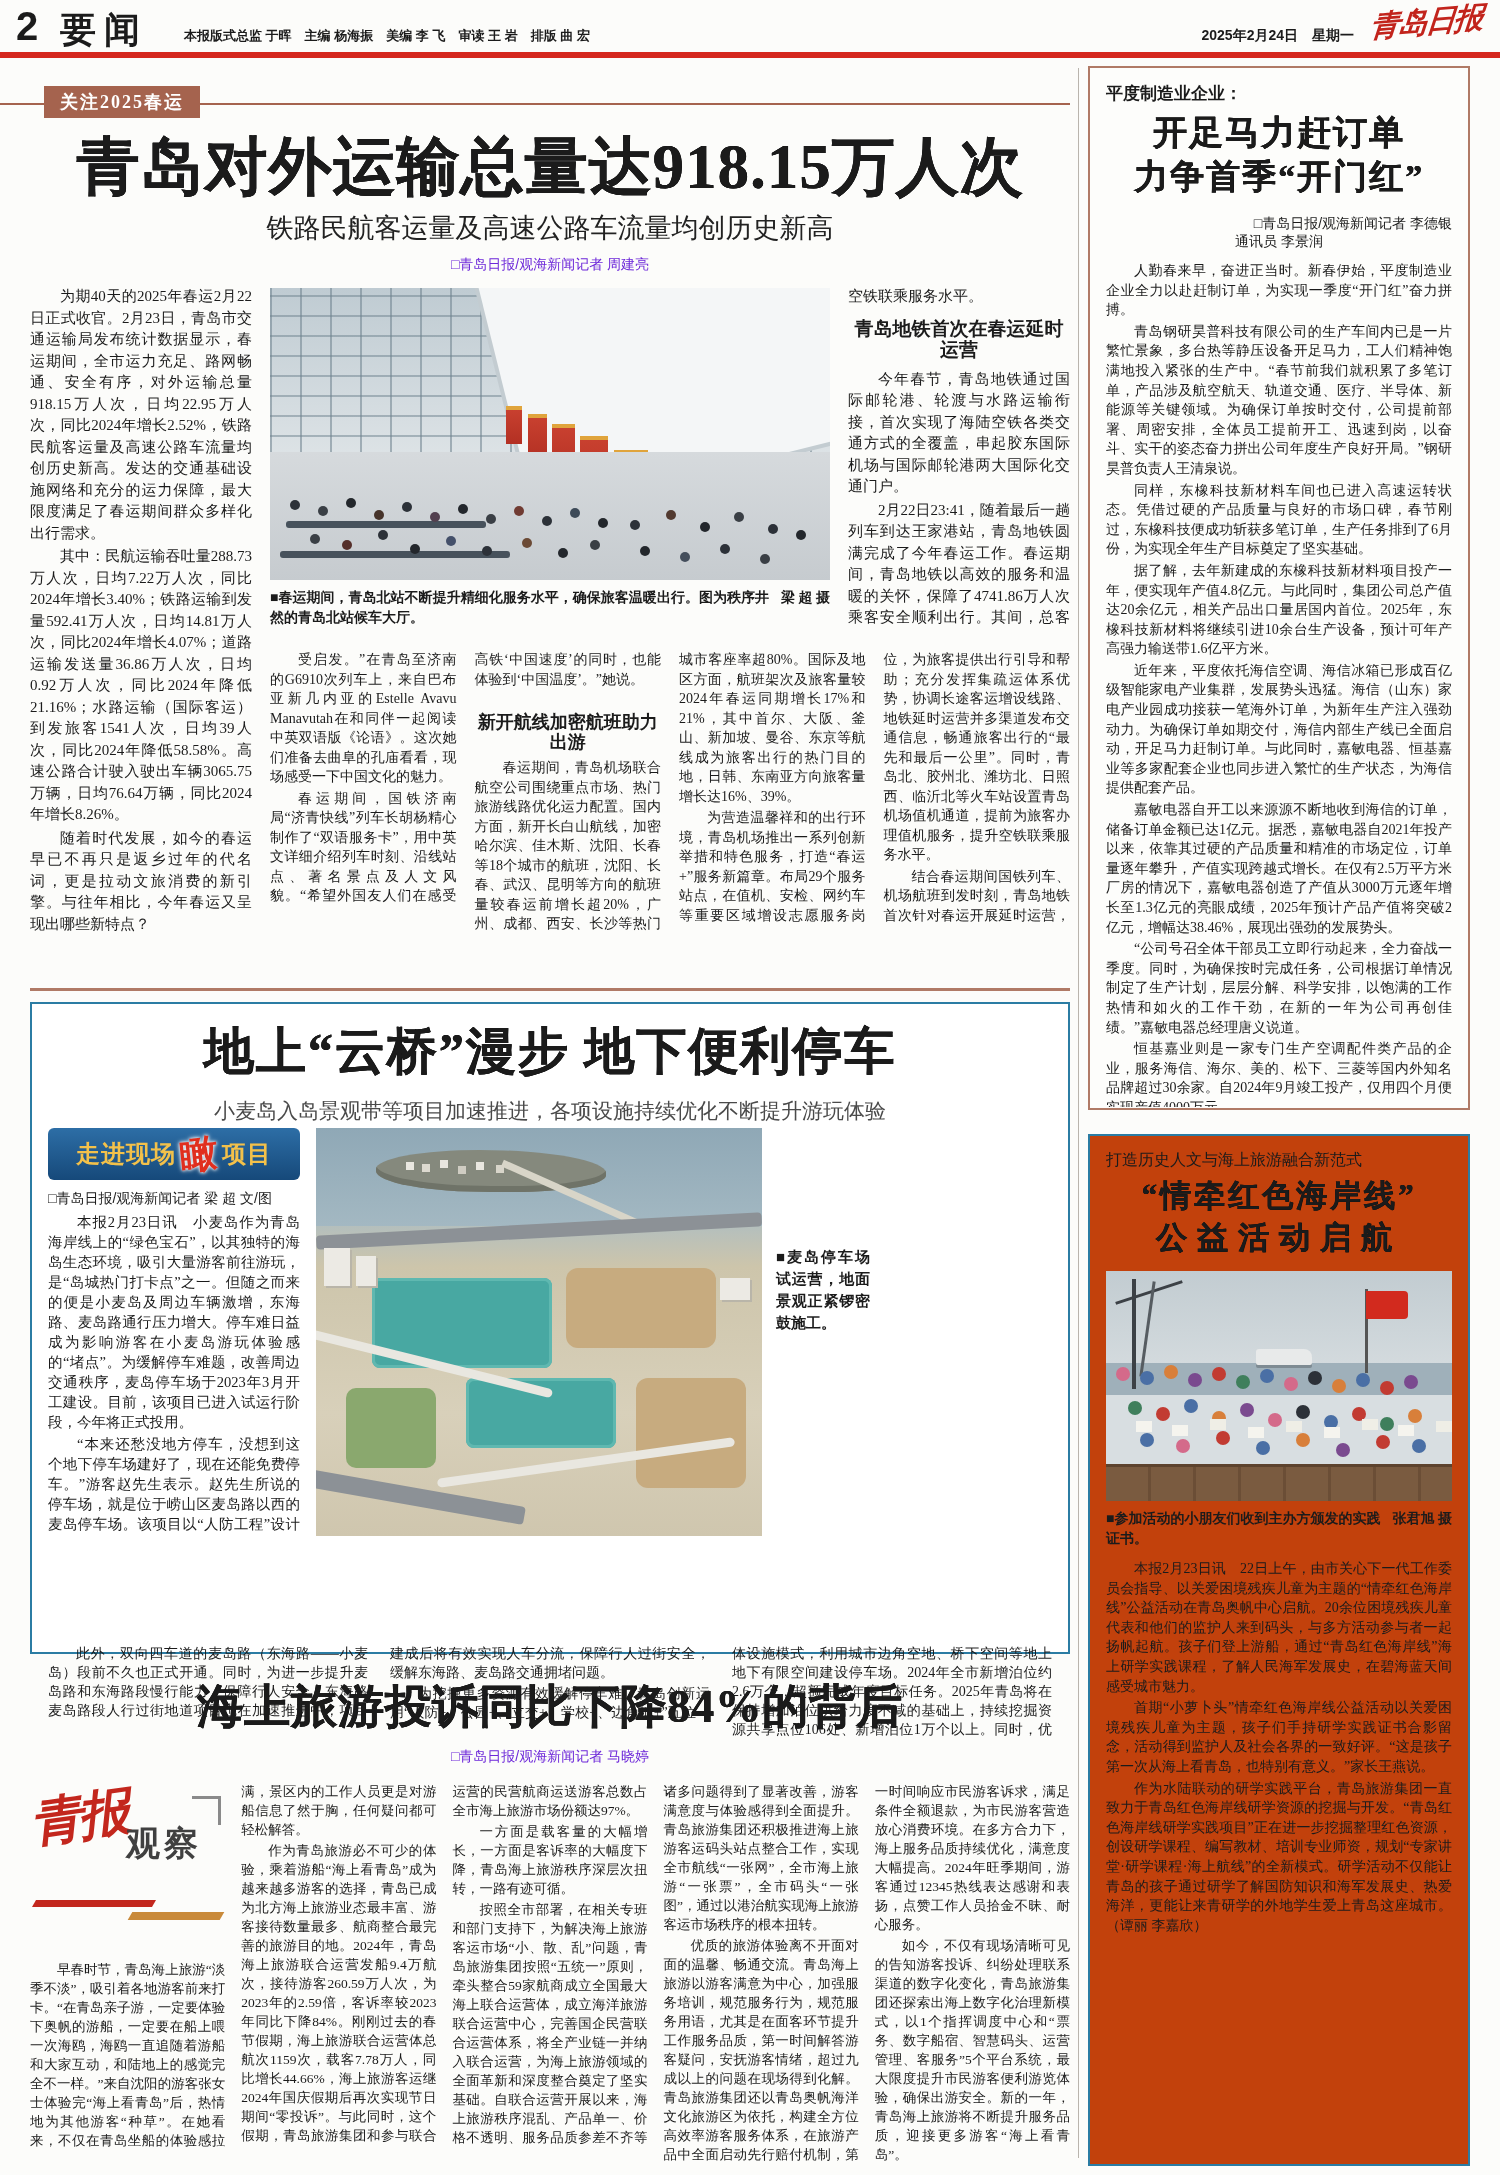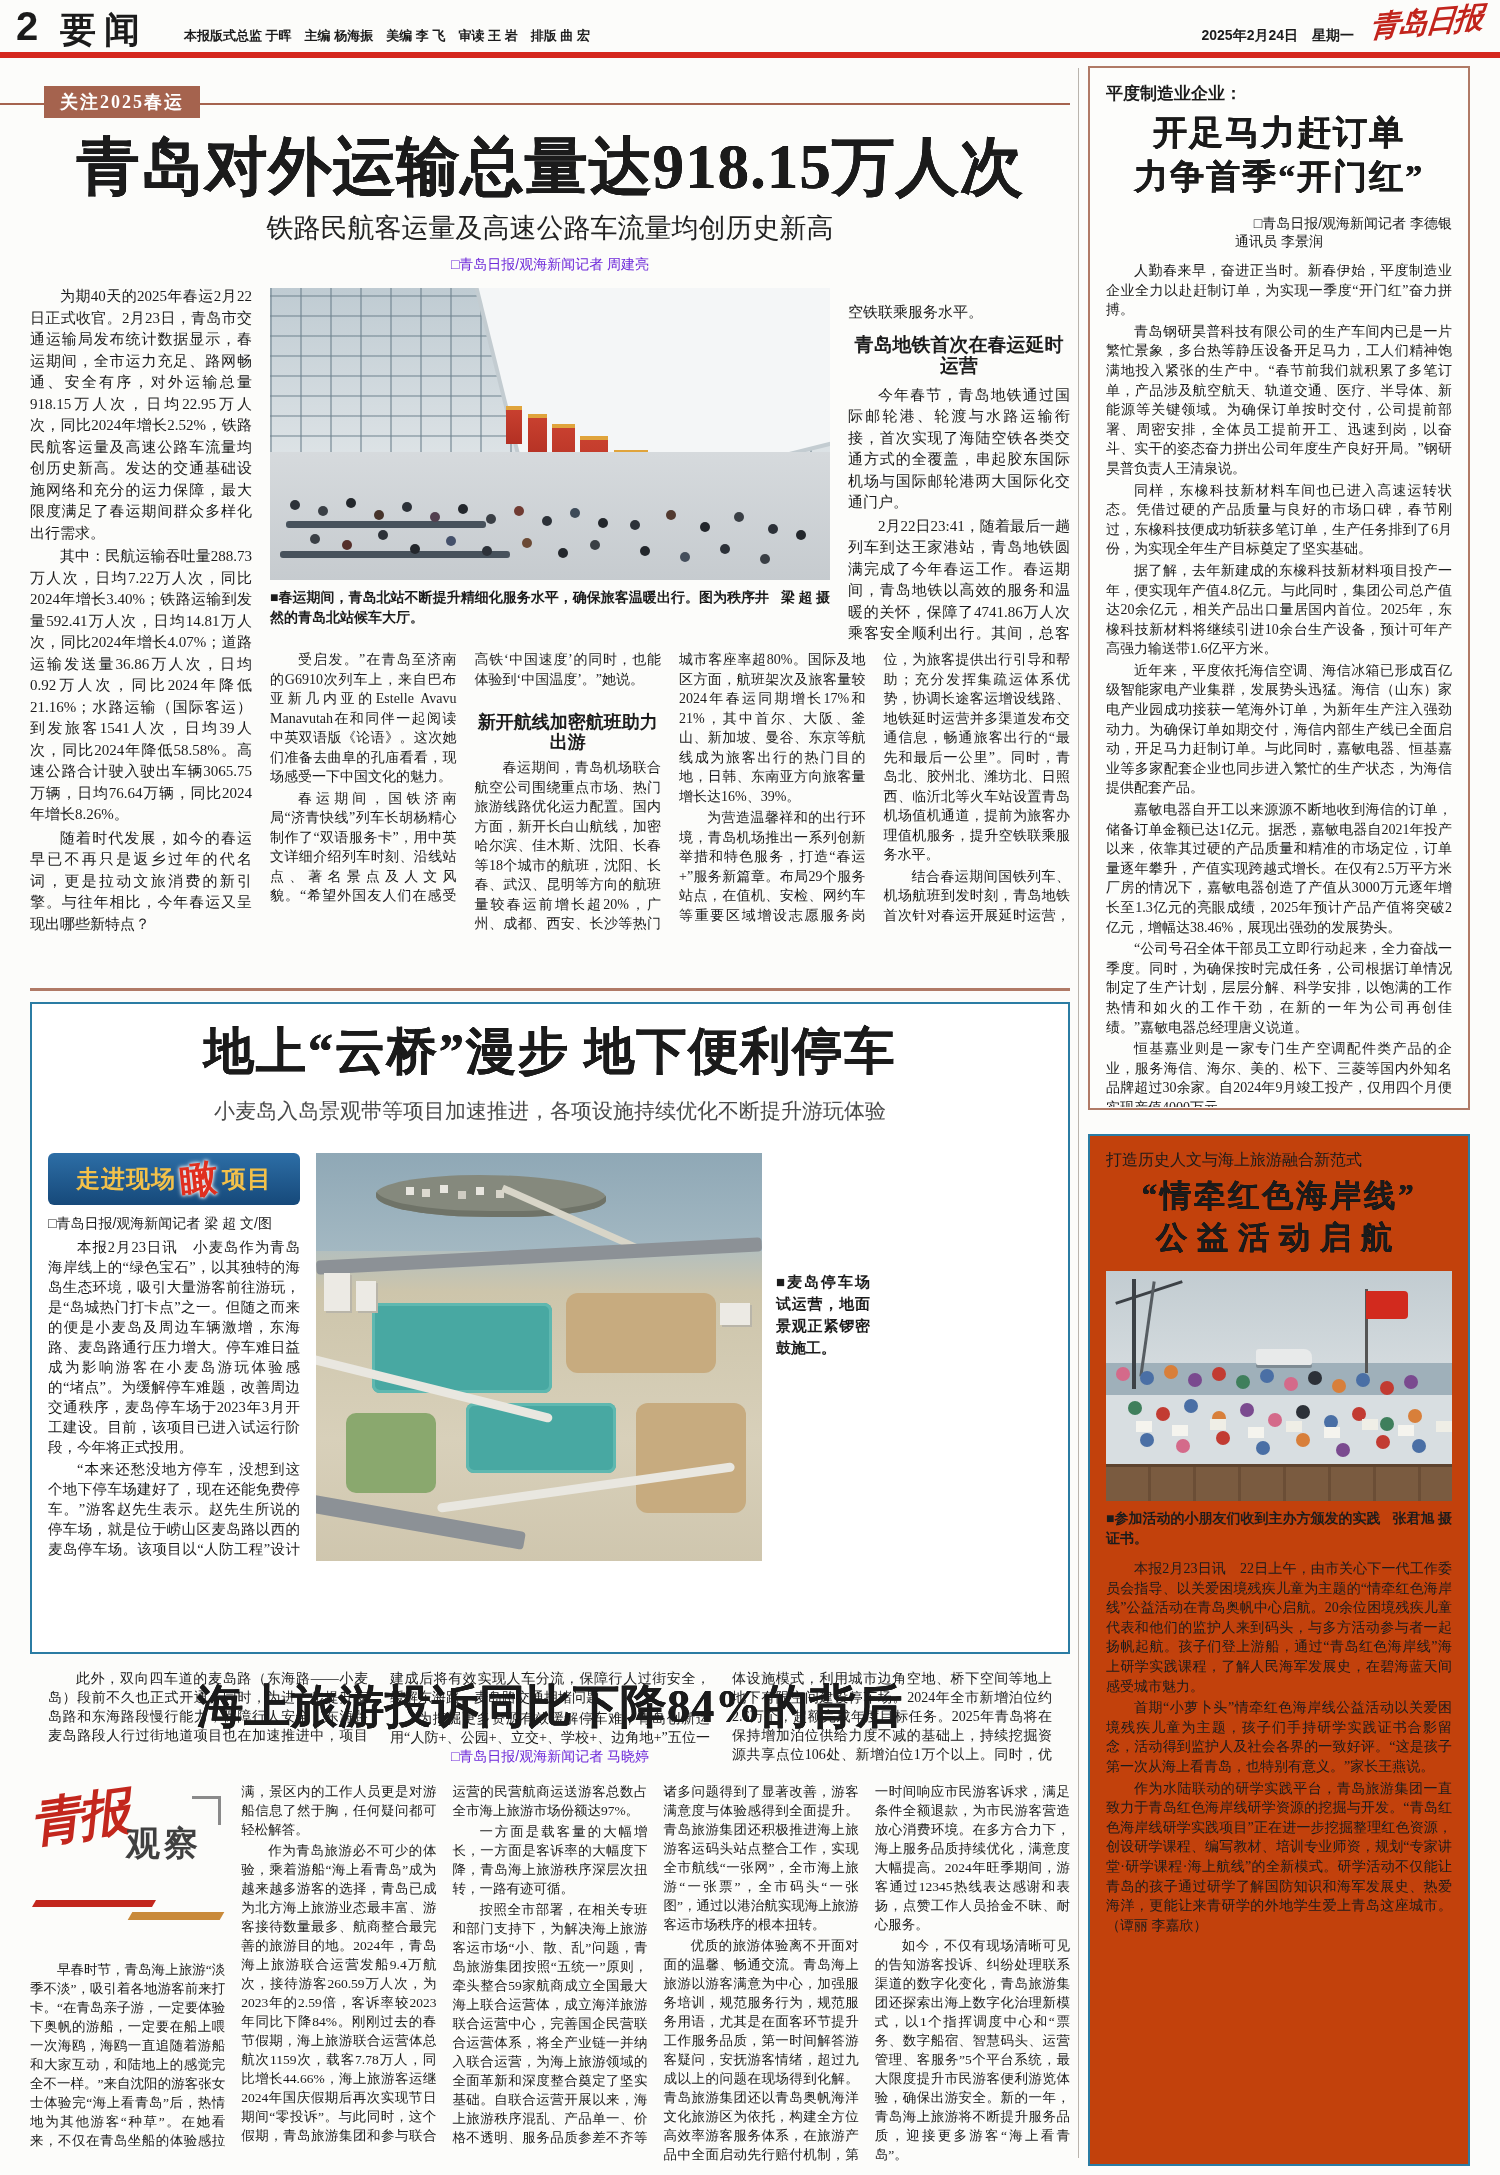--- a/index.html
+++ b/index.html
@@ -30,21 +30,21 @@
          font-size:18px;padding:4px 16px;letter-spacing:2px;}
   .t-headline{margin-top:8px;text-align:center;font-size:63px;letter-spacing:1px;line-height:74px;}
   .t-subhead{text-align:center;font-size:27px;margin-top:6px;color:#222;}
   .byline{text-align:center;font-size:14px;margin-top:10px;font-family:"Liberation Sans",sans-serif;color:#6d28d9;}
   .t-body{position:relative;margin-top:12px;height:652px;}
   .t-col1{position:absolute;left:0;top:0;width:222px;height:652px;overflow:hidden;font-size:15px;line-height:21.5px;}
   .col-sub{text-align:center;font-weight:700;font-size:19px;margin:10px 0 8px;}
   .t-photo-wrap{position:absolute;left:240px;top:2px;width:560px;}
   .photo-caption{font-size:14px;font-weight:700;line-height:20px;margin-top:8px;text-align:justify;}
   .photo-caption .credit{float:right;font-weight:700;margin-left:12px;}
-  .t-col3{position:absolute;left:818px;top:16px;width:222px;height:344px;overflow:hidden;font-size:15px;line-height:21.5px;}
+  .t-col3{position:absolute;left:818px;top:0;width:222px;height:344px;overflow:hidden;font-size:15px;line-height:21.5px;}
   .noindent{text-indent:0;}
   .t-flow{position:absolute;left:240px;top:364px;width:800px;height:288px;overflow:hidden;
           column-count:4;column-gap:18px;font-size:14px;line-height:19.5px;}
   .t-flow .col-sub{font-size:18px;margin:24px 0 6px;}
   .main-hr{position:absolute;left:0;top:922px;width:1040px;height:3px;background:#b07a66;}
   
   .photo1{position:relative;width:560px;height:292px;overflow:hidden;background:linear-gradient(#ccd5da,#dfe4e6 55%,#cfd3d6);}
   .glass{position:absolute;left:0;top:0;width:100%;height:58%;
      background:repeating-linear-gradient(90deg,rgba(110,130,142,.55) 0 2px,transparent 2px 30px),
                 repeating-linear-gradient(0deg,rgba(110,130,142,.5) 0 2px,transparent 2px 20px),
@@ -58,21 +58,21 @@
      168px 4px 0 #23272c,196px 14px 0 #3a3f45,224px 6px 0 #703b32,252px 16px 0 #2c3138,280px 8px 0 #3d4a58,
      308px 18px 0 #23272c,20px 34px 0 #3a3f45,52px 40px 0 #552f2a,88px 30px 0 #2c3138,120px 44px 0 #23272c,
      156px 36px 0 #44506a,192px 46px 0 #2c3138,232px 38px 0 #6b4a35,268px 48px 0 #23272c,300px 40px 0 #3a3f45,
      340px 20px 0 #2c3138,376px 10px 0 #523a30,410px 22px 0 #23272c,444px 12px 0 #3a3f45,478px 24px 0 #2c3138,
      350px 46px 0 #23272c,390px 52px 0 #444e5c,430px 44px 0 #2c3138,470px 54px 0 #3a3f45,506px 30px 0 #23272c;}
   .bench{position:absolute;height:7px;background:#47525c;border-radius:3px;}
   
   .art-mid{position:absolute;left:0;top:936px;width:1036px;height:648px;border:2px solid #2b7ca3;background:#fff;}
   .m-headline{text-align:center;font-size:50px;margin-top:14px;letter-spacing:2px;}
   .m-subhead{text-align:center;font-size:21px;color:#4a4a4a;margin-top:12px;}
-  .m-body{position:relative;margin-top:28px;height:504px;}
+  .m-body{position:relative;margin-top:3px;height:504px;}
   .m-col1{position:absolute;left:16px;top:0;width:252px;height:408px;overflow:hidden;font-size:14.5px;line-height:20px;}
   .site-logo{width:252px;height:52px;border-radius:6px;background:linear-gradient(#2d6ea6,#16497a);
      display:flex;align-items:center;justify-content:center;gap:4px;margin-bottom:8px;}
   .site-logo .gold{color:#f3c14a;font-weight:900;font-size:24px;letter-spacing:1px;}
   .site-logo .red-char{color:#e02f1f;font-weight:900;font-size:38px;line-height:38px;
      text-shadow:0 0 3px #fff,0 0 5px #fff;transform:rotate(-6deg);}
   .m-byline{font-size:14px;font-family:"Liberation Sans",sans-serif;margin-bottom:4px;}
   .m-photo{position:absolute;left:284px;top:0;width:446px;height:408px;}
   .m-capcol{position:absolute;left:744px;top:118px;width:94px;font-size:15px;font-weight:700;line-height:22px;text-align:justify;}
   .m-colR{position:absolute;left:852px;top:0;width:168px;height:408px;overflow:hidden;font-size:14.5px;line-height:20px;}

